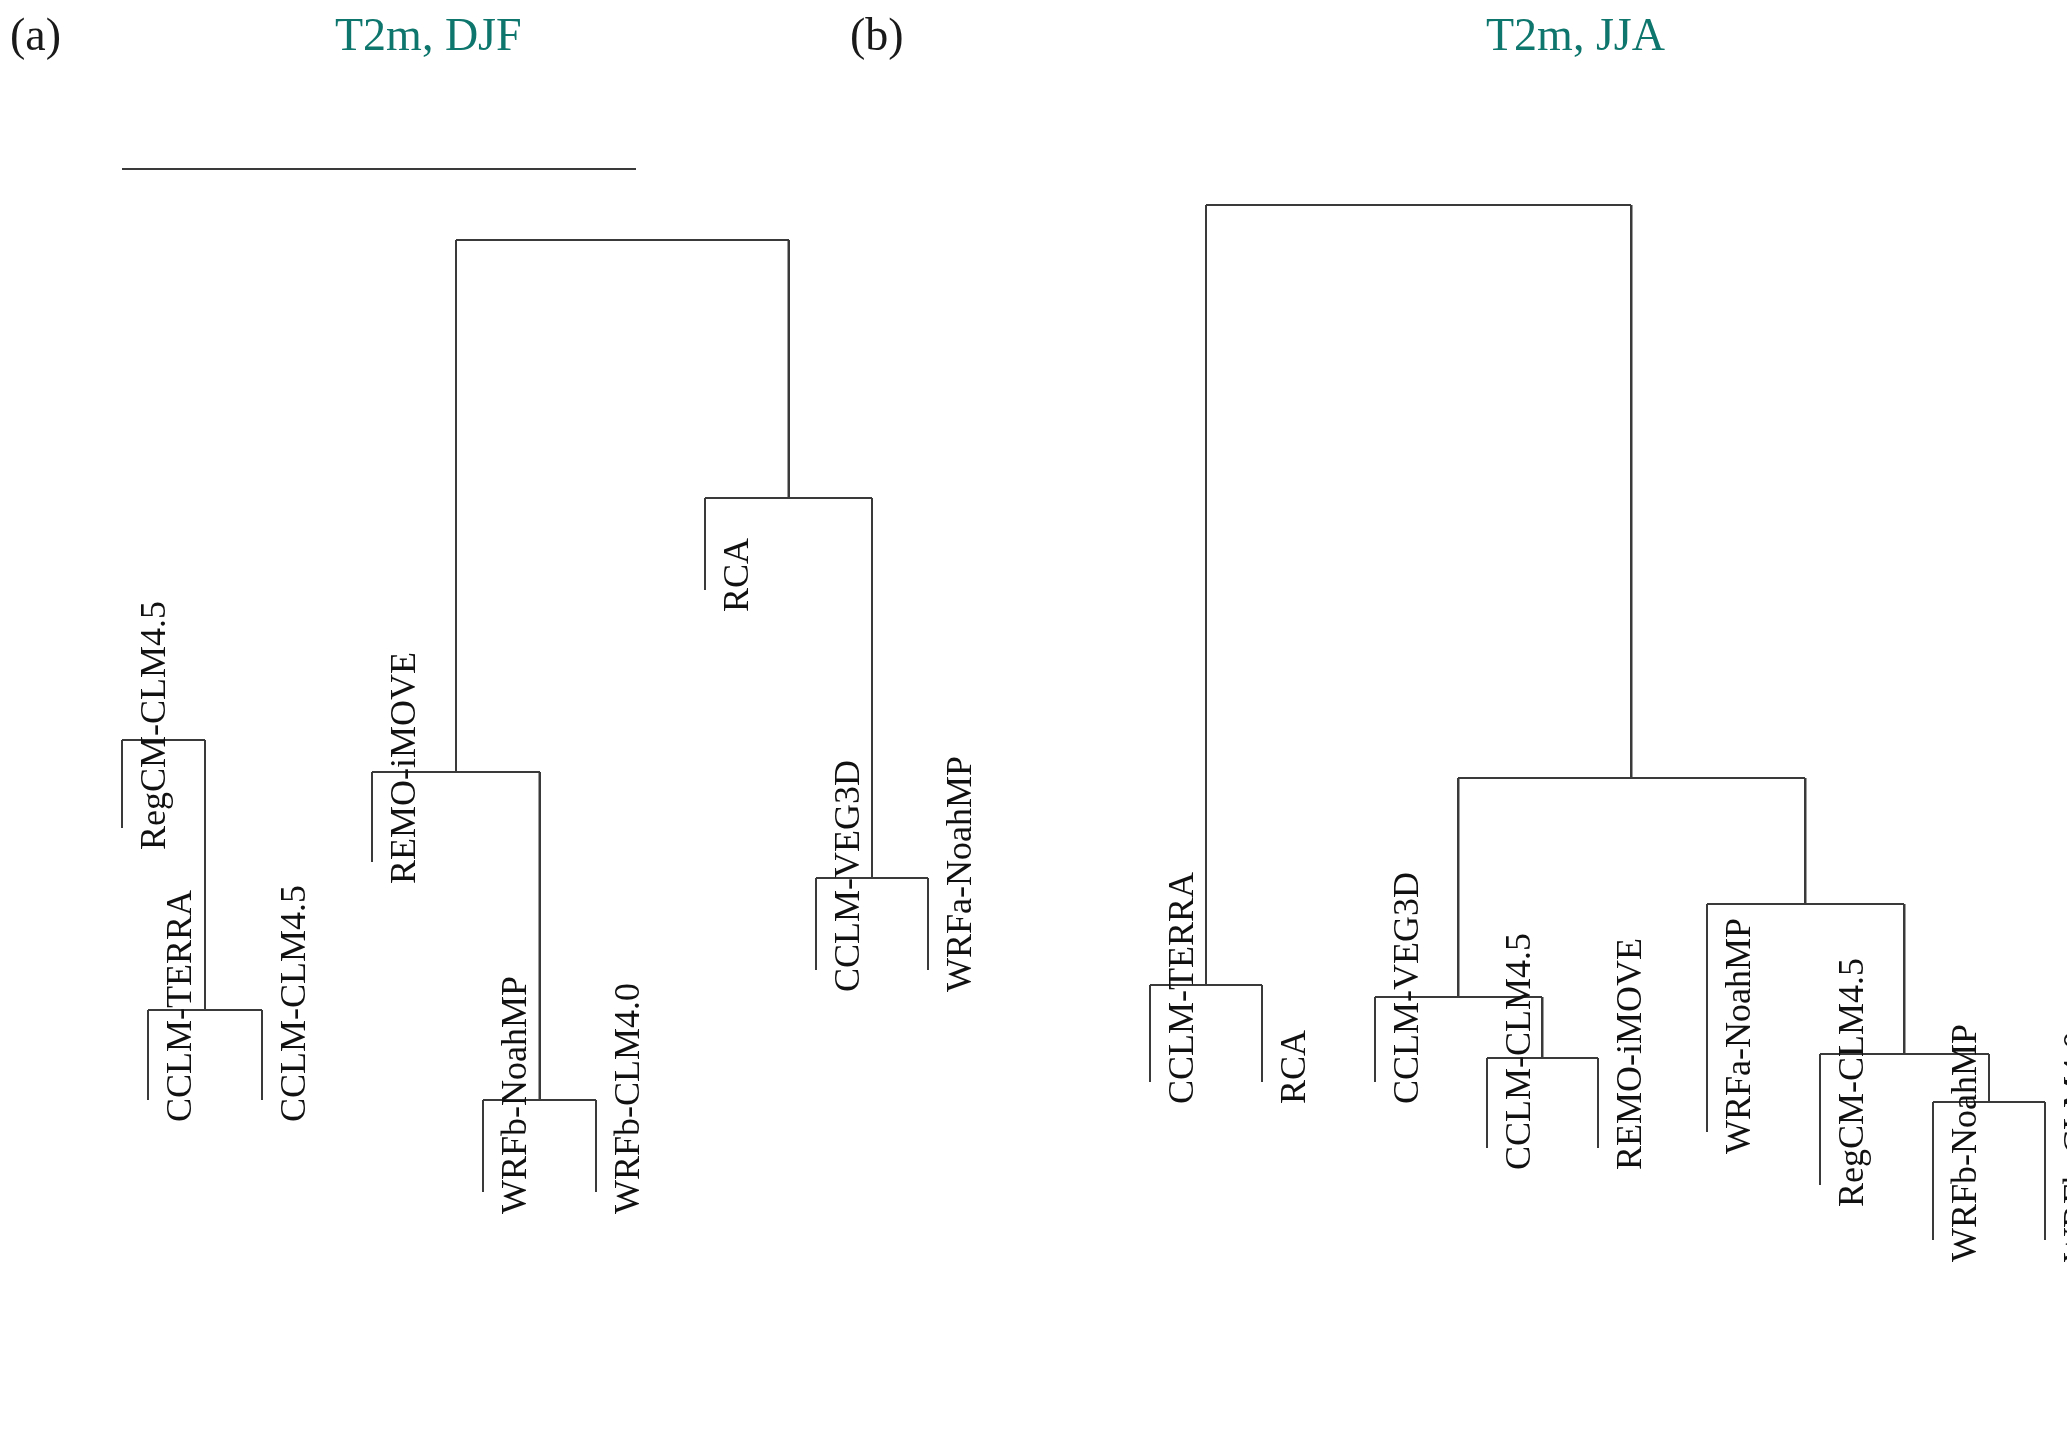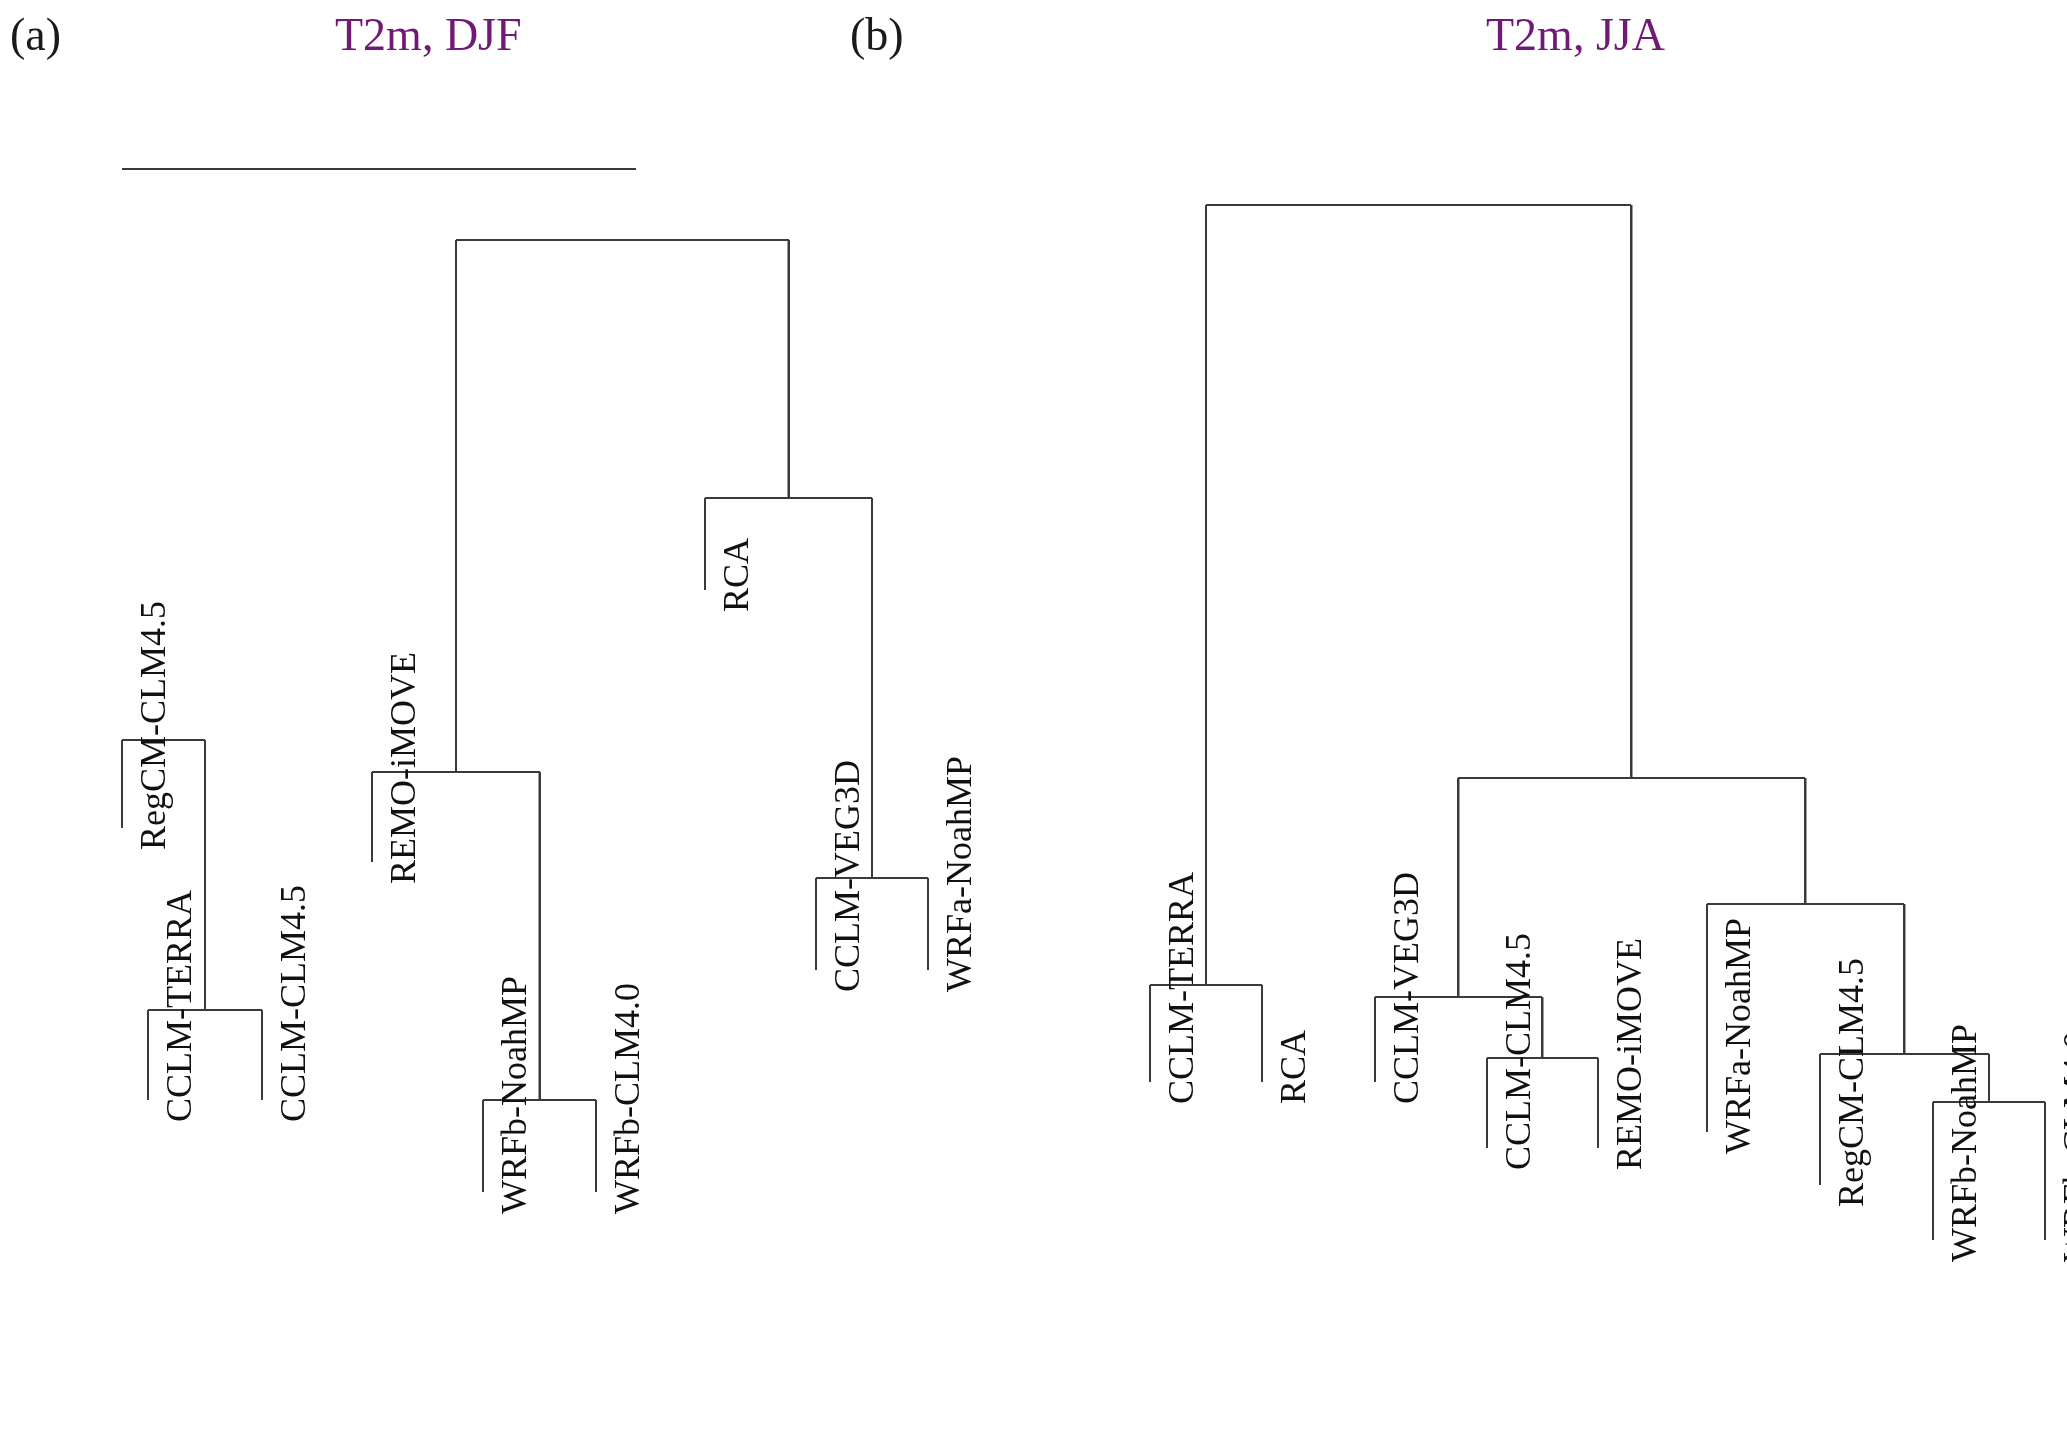--- a/index.html
+++ b/index.html
@@ -2,21 +2,21 @@
 <html><head>
 <meta charset="utf-8">
 <style>
   html,body{margin:0;padding:0;background:#ffffff;}
   body{width:2067px;height:1451px;position:relative;overflow:hidden;
        font-family:"Liberation Serif","DejaVu Serif",serif;color:#1a1a1a;}
   .panel{position:absolute;top:0;height:1451px;}
   #panel-a{left:0;width:1033px;}
   #panel-b{left:1033px;width:1034px;}
   .panel-tag{position:absolute;font-size:46px;line-height:1;color:#1a1a1a;}
-  .panel-title{position:absolute;font-size:46px;line-height:1;color:#701a75;white-space:nowrap;}
+  .panel-title{position:absolute;font-size:46px;line-height:1;color:#0f766e;white-space:nowrap;}
   svg.tree{position:absolute;left:0;top:0;width:100%;height:1451px;overflow:visible;}
   svg.tree path,svg.tree line{stroke:#3a3a3a;stroke-width:2;fill:none;}
   .leaf-label{position:absolute;font-size:36px;line-height:1;white-space:nowrap;
               transform-origin:0 0;transform:rotate(-90deg);color:#111111;}
 </style>
 </head>
 <body>
 
 <div class="panel" id="panel-a"></div>
 <div class="panel" id="panel-b"></div>

